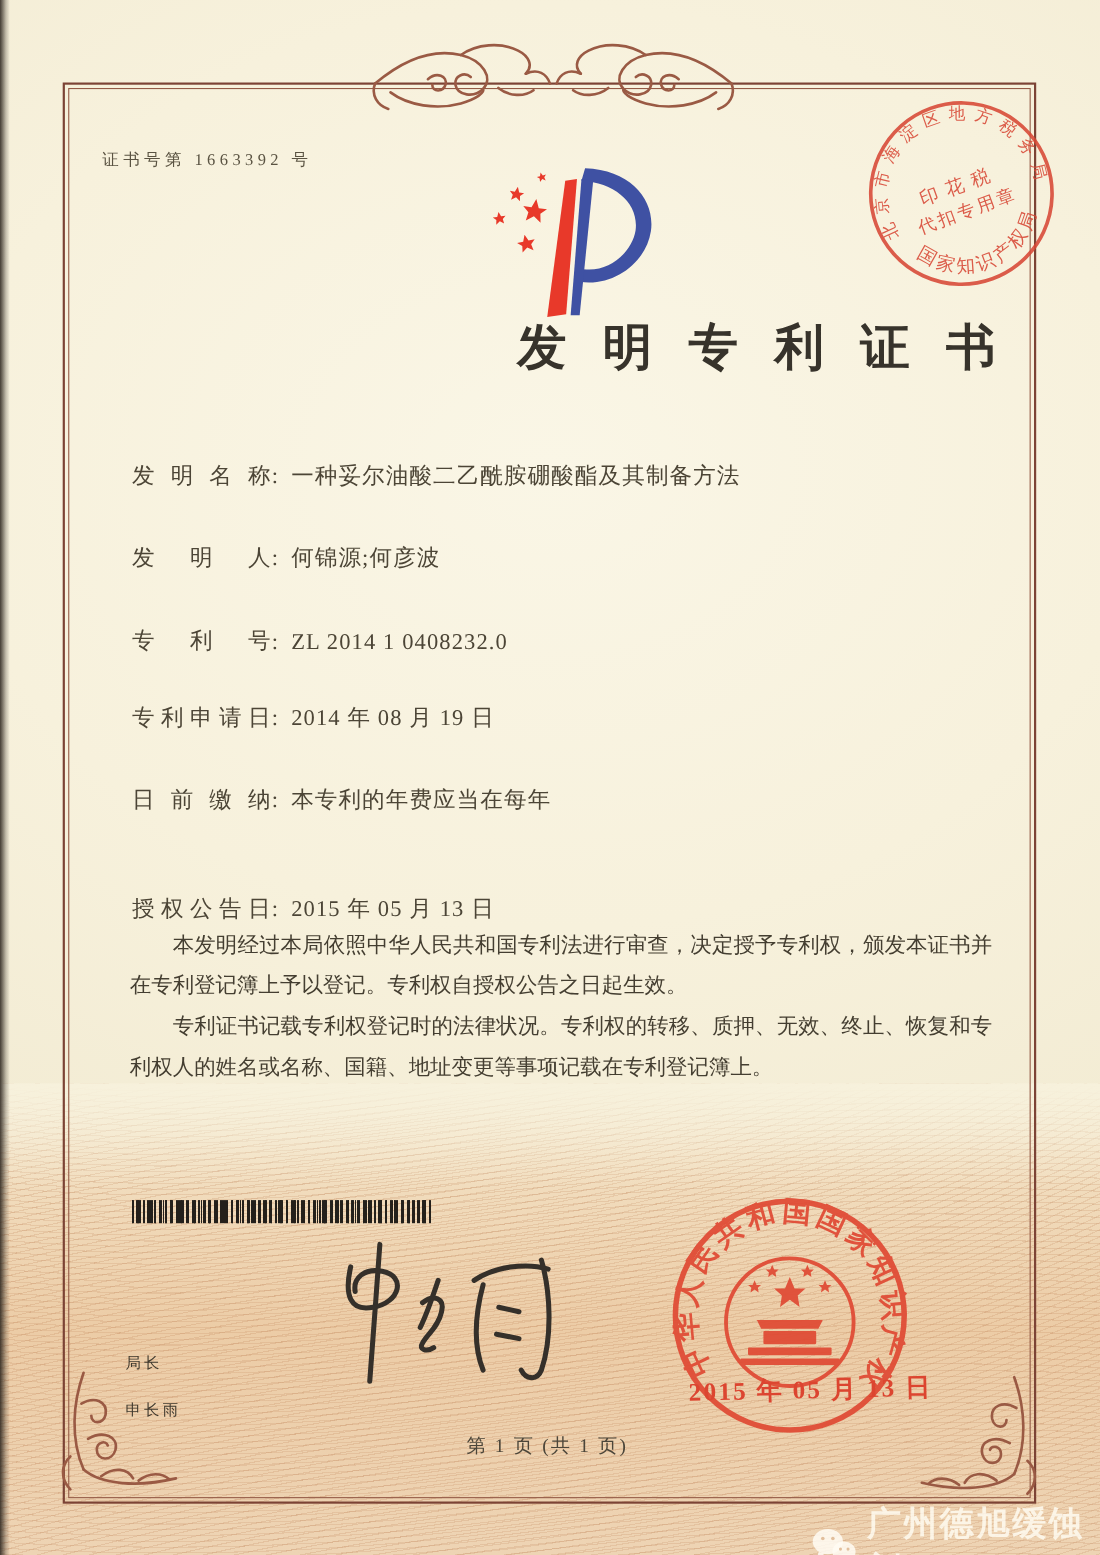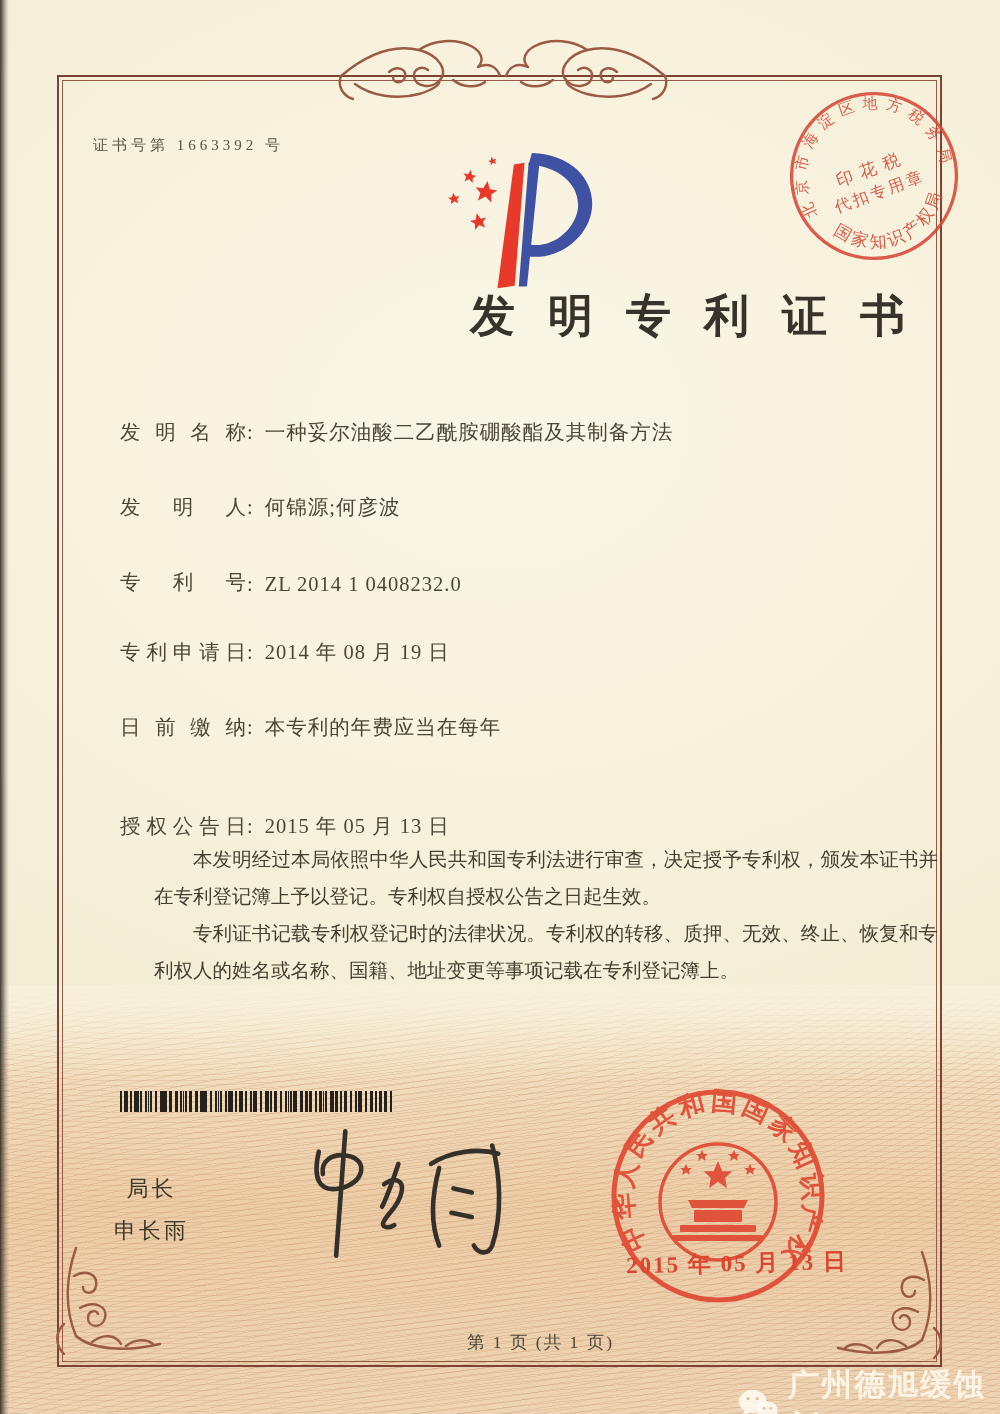--- a/index.html
+++ b/index.html
@@ -28,35 +28,35 @@
   .cert-no{position:absolute;left:93px;top:136px;font-size:15px;letter-spacing:4px;color:#5a5342;}
   .logo{position:absolute;left:418px;top:130px;width:195px;height:168px;}
   .title{position:absolute;left:57px;top:286px;width:881px;text-align:right;
     font-size:45px;font-weight:600;color:#37332b;letter-spacing:33px;text-indent:33px;}
   .fields{position:absolute;left:0;top:0;}
   .field-row{position:absolute;left:120px;white-space:nowrap;font-size:20.5px;color:#4c4536;}
   .field-label{display:inline-block;width:126px;text-align:justify;text-align-last:justify;vertical-align:bottom;}
   .field-colon{margin-left:1px;}
   .field-value{margin-left:12px;letter-spacing:1px;font-family:Liberation Serif, serif;}
   .paragraphs{position:absolute;left:118px;top:841px;width:784px;font-size:19.5px;
-    line-height:37px;color:#443e31;text-align:justify;margin-left:36px;}
+    line-height:37px;color:#443e31;text-align:justify;}
   .paragraphs p{margin:0;text-indent:2em;}
   .barcode{position:absolute;left:120px;top:1091px;width:272px;height:21px;z-index:3;
     background:
       repeating-linear-gradient(90deg,#24201b 0 2px,rgba(0,0,0,0) 2px 5px),
       repeating-linear-gradient(90deg,#24201b 0 1px,rgba(0,0,0,0) 1px 7px),
       repeating-linear-gradient(90deg,rgba(0,0,0,0) 0 4px,#24201b 4px 6px,rgba(0,0,0,0) 6px 13px);
   }
-  .director{position:absolute;left:114px;top:1168px;font-size:22px;color:#3e382d;line-height:42px;letter-spacing:3px;text-align:center;}
+  .director{position:absolute;left:114px;top:1220px;font-size:14px;color:#3e382d;line-height:42px;letter-spacing:3px;}
   .signature{position:absolute;left:278px;top:1124px;width:255px;height:140px;z-index:4;}
   .big-seal{position:absolute;left:606px;top:1084px;width:224px;height:224px;z-index:4;opacity:.93;}
   .seal-date{position:absolute;left:626px;top:1248px;z-index:5;font-size:23px;font-weight:600;
     color:#dc4530;letter-spacing:2px;transform:rotate(-1.2deg);}
-  .footer{position:absolute;left:57px;top:1330px;width:881px;text-align:center;
-    font-size:17.5px;letter-spacing:2px;color:#4c463a;margin-left:43px;}
+  .footer{position:absolute;left:57px;top:1302px;width:881px;text-align:center;
+    font-size:17.5px;letter-spacing:2px;color:#4c463a;}
   .tax-stamp{position:absolute;left:784px;top:86px;width:180px;height:180px;z-index:4;
     transform:rotate(-20deg);opacity:.88;}
   .ornament-top{position:absolute;left:333px;top:36px;width:340px;height:78px;z-index:3;}
   .fl-bl{position:absolute;left:46px;top:1246px;width:122px;height:122px;z-index:3;}
   .fl-br{position:absolute;left:830px;top:1250px;width:122px;height:122px;z-index:3;transform:scaleX(-1);}
   .watermark{position:absolute;left:737px;top:1364px;z-index:6;display:flex;align-items:center;gap:9px;}
   .watermark-text{font-size:31px;font-weight:bold;letter-spacing:2px;color:rgba(255,252,243,.82);
     font-family:"Liberation Sans","DejaVu Sans",sans-serif;}
   .flourish path, .dragon path{fill:none;stroke:#9a5a44;stroke-width:2.4;stroke-linecap:round;}
   .sig path{fill:none;stroke:#35302a;stroke-width:4.5;stroke-linecap:round;stroke-linejoin:round;}

